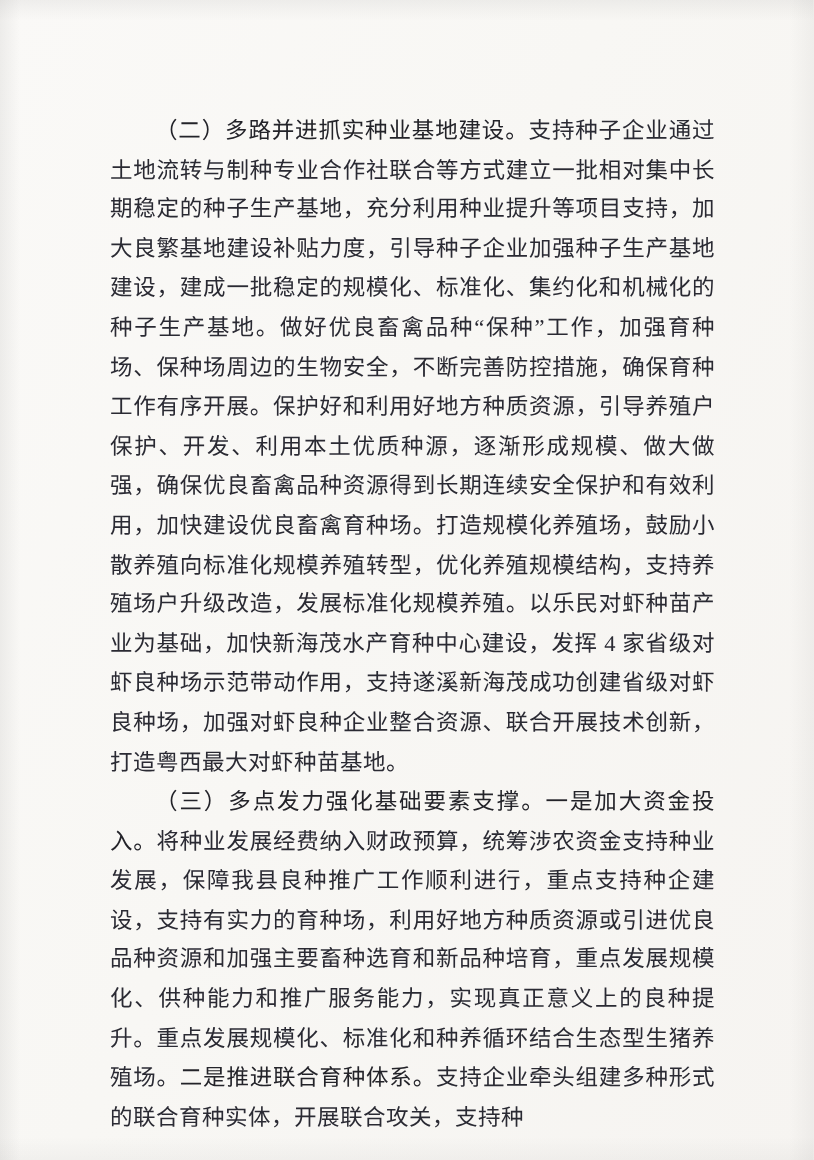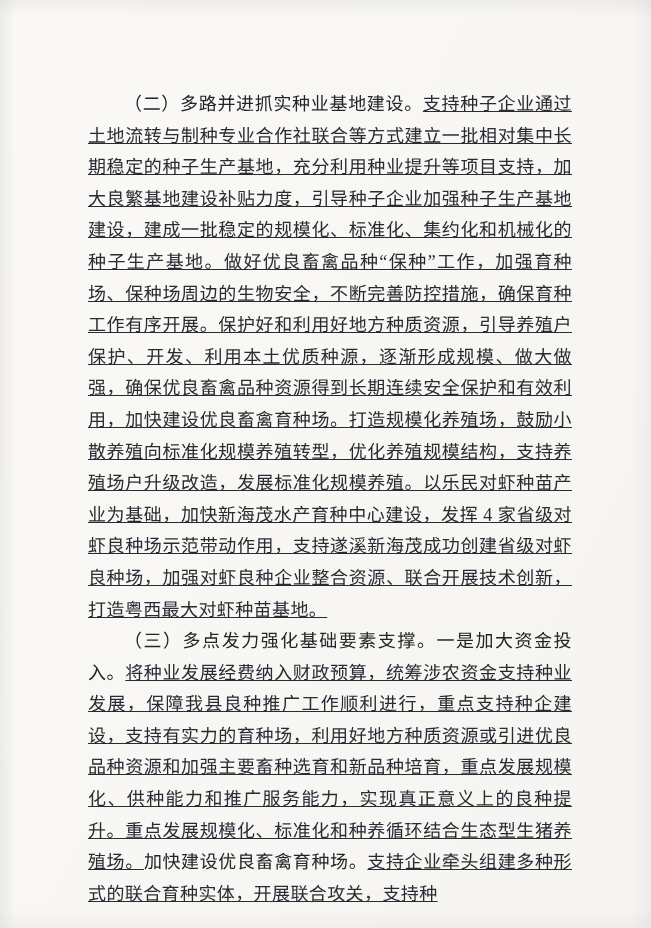--- a/index.html
+++ b/index.html
@@ -41,24 +41,23 @@
     margin: 0;
     padding: 0;
     text-indent: 2em;
   }
   .seg-bold {
     font-weight: 400;
     color: #232329;
   }
   .seg-regular {
     font-weight: 400;
-    text-decoration: underline;
   }
 </style>
 </head>
 <body>
 
 <div class="paper">
   <div class="text-block">
       <p><span class="seg-bold">（二）多路并进抓实种业基地建设。</span><span class="seg-regular">支持种子企业通过土地流转与制种专业合作社联合等方式建立一批相对集中长期稳定的种子生产基地，充分利用种业提升等项目支持，加大良繁基地建设补贴力度，引导种子企业加强种子生产基地建设，建成一批稳定的规模化、标准化、集约化和机械化的种子生产基地。做好优良畜禽品种“保种”工作，加强育种场、保种场周边的生物安全，不断完善防控措施，确保育种工作有序开展。保护好和利用好地方种质资源，引导养殖户保护、开发、利用本土优质种源，逐渐形成规模、做大做强，确保优良畜禽品种资源得到长期连续安全保护和有效利用，加快建设优良畜禽育种场。打造规模化养殖场，鼓励小散养殖向标准化规模养殖转型，优化养殖规模结构，支持养殖场户升级改造，发展标准化规模养殖。以乐民对虾种苗产业为基础，加快新海茂水产育种中心建设，发挥 4 家省级对虾良种场示范带动作用，支持遂溪新海茂成功创建省级对虾良种场，加强对虾良种企业整合资源、联合开展技术创新，打造粤西最大对虾种苗基地。</span></p>
-      <p><span class="seg-bold">（三）多点发力强化基础要素支撑。一是加大资金投入。</span><span class="seg-regular">将种业发展经费纳入财政预算，统筹涉农资金支持种业发展，保障我县良种推广工作顺利进行，重点支持种企建设，支持有实力的育种场，利用好地方种质资源或引进优良品种资源和加强主要畜种选育和新品种培育，重点发展规模化、供种能力和推广服务能力，实现真正意义上的良种提升。重点发展规模化、标准化和种养循环结合生态型生猪养殖场。</span><span class="seg-bold">加快建设优良畜禽育种场。</span><span class="seg-regular">支持企业牵头组建多种形式的联合育种实体，开展联合攻关，支持种</span></p>
+      <p><span class="seg-bold">（三）多点发力强化基础要素支撑。一是加大资金投入。</span><span class="seg-regular">将种业发展经费纳入财政预算，统筹涉农资金支持种业发展，保障我县良种推广工作顺利进行，重点支持种企建设，支持有实力的育种场，利用好地方种质资源或引进优良品种资源和加强主要畜种选育和新品种培育，重点发展规模化、供种能力和推广服务能力，实现真正意义上的良种提升。重点发展规模化、标准化和种养循环结合生态型生猪养殖场。</span><span class="seg-bold">二是推进联合育种体系。</span><span class="seg-regular">支持企业牵头组建多种形式的联合育种实体，开展联合攻关，支持种</span></p>
     </div>
 </div>
 
 </body></html>

